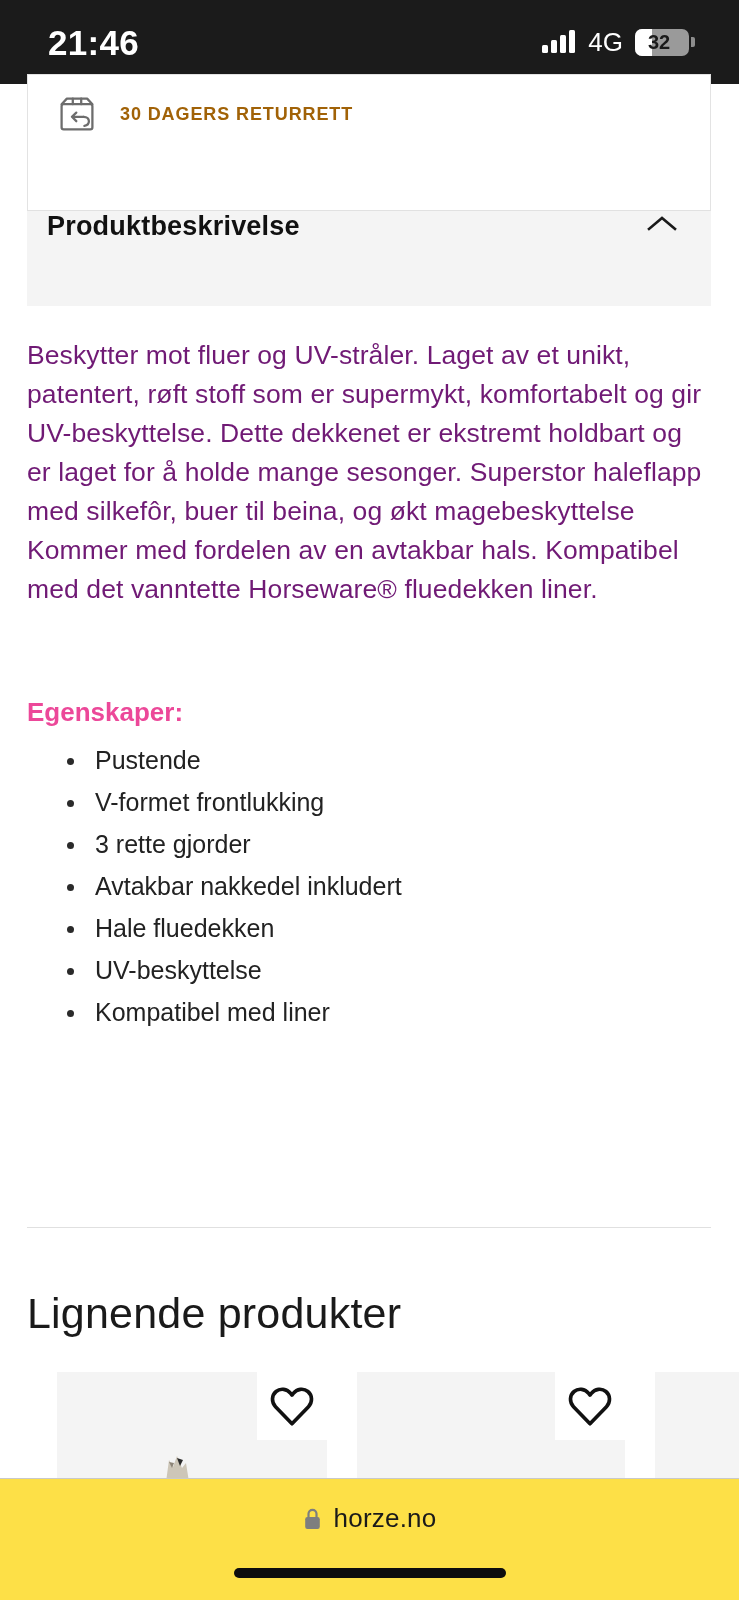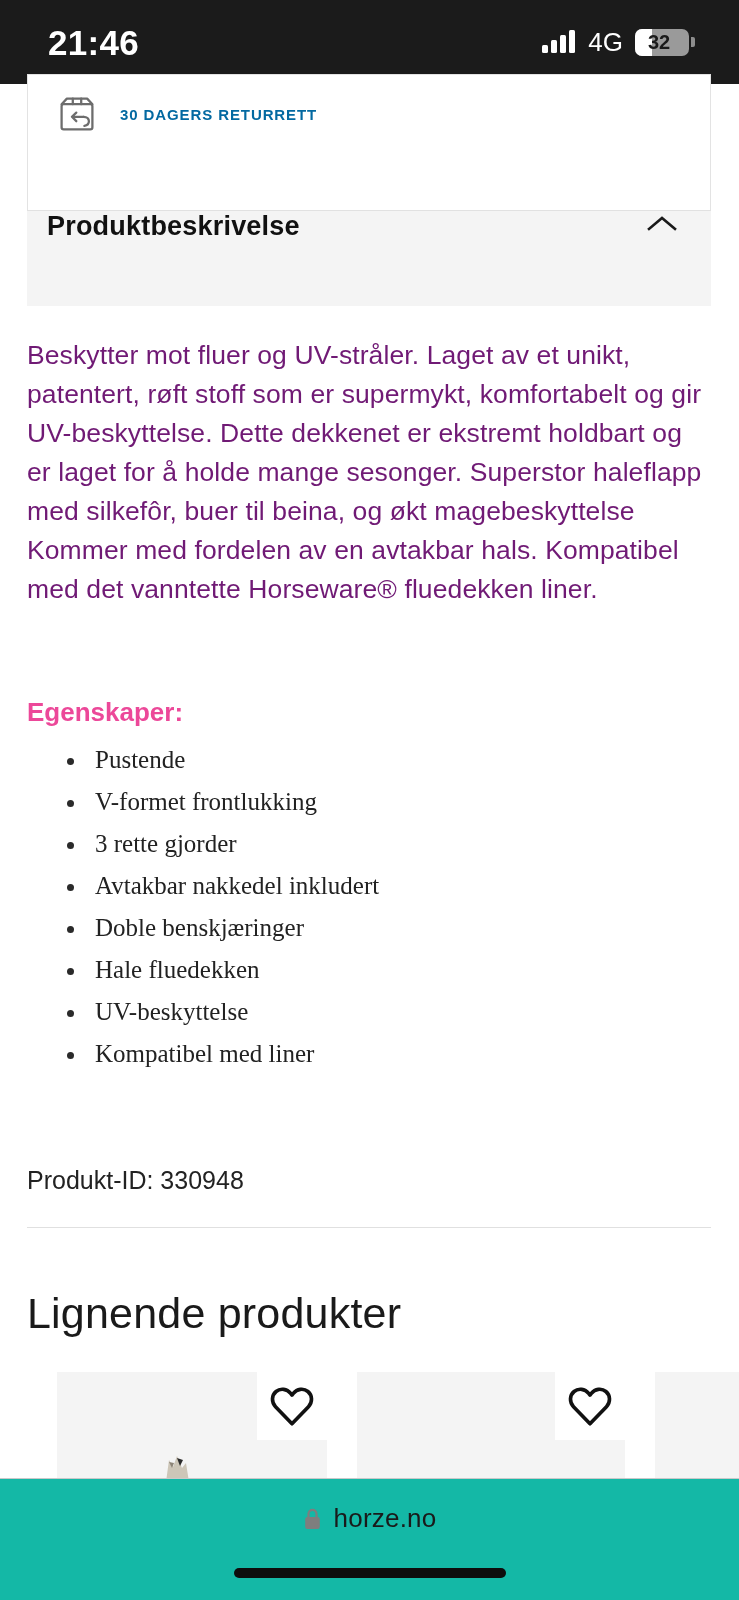--- a/index.html
+++ b/index.html
@@ -50,21 +50,21 @@
 
   
   .usp-card{
     position:absolute; left:27px; top:-10px; width:684px; height:163px;
     border:1px solid #e3e3e3; background:#fff;
     display:flex; align-items:flex-start;
   }
   .usp-row{ display:flex; align-items:center; gap:22px; padding:18px 0 0 28px; }
   .usp-icon{ width:42px; height:42px; flex:none; color:#6d6d6d; }
   .usp-text{
-    font-size:15px; font-weight:700; letter-spacing:.9px; color:#0369a1;
+    font-size:18px; font-weight:700; letter-spacing:.9px; color:#a16207;
     text-transform:uppercase;
   }
 
   
   .accordion{
     position:absolute; left:27px; top:126px; width:684px; height:96px;
     background:#f4f4f4; border-top:1px solid #e1e1e1;
     display:flex; align-items:flex-start; justify-content:space-between;
     padding:0 28px 0 20px;
   }
@@ -80,21 +80,21 @@
   .feat-title{
     position:absolute; left:27px; top:613px;
     font-size:26px; font-weight:700; color:#ec4899;
   }
   .feat-list{
     position:absolute; left:55px; top:655px; width:640px;
     list-style:none;
   }
   .feat-list li{
     position:relative; padding-left:40px;
-    font-size:25px; line-height:42px; color:#222;font-family:Liberation Serif, serif;
+    font-size:25px; line-height:42px; color:#222;
   }
   .feat-list li::before{
     content:""; position:absolute; left:12px; top:19px;
     width:7px; height:7px; border-radius:50%; background:#2a2a2a;
   }
   .product-id{
     position:absolute; left:27px; top:1082px;
     font-size:25px; color:#222;
   }
   .divider{
@@ -119,21 +119,21 @@
   }
   .heart{ width:46px; height:42px; color:#111; }
   .horse-peek{
     position:absolute; left:95px; top:82px; width:60px; height:28px;
     overflow:hidden;
   }
 
   
   .safaribar{
     position:absolute; left:0; top:1478px; width:739px; height:122px;
-    background:#14b8a6; border-top:1px solid #c9c9c9;
+    background:#fde047; border-top:1px solid #c9c9c9;
     display:flex; flex-direction:column; align-items:center;
   }
   .url-row{
     display:flex; align-items:center; gap:12px; margin-top:24px;
   }
   .lock{ width:19px; height:24px; color:#7e7e7e; flex:none; }
   .url-text{ font-size:26px; color:#1a1a1a; letter-spacing:.2px; }
   .home-indicator{
     position:absolute; bottom:22px; left:50%; transform:translateX(-50%);
     width:272px; height:10px; border-radius:5px; background:#0d0d0d;
@@ -189,27 +189,25 @@
   </div>
 
   <p class="desc">Beskytter mot fluer og UV-stråler. Laget av et unikt, patentert, røft stoff som er supermykt, komfortabelt og gir UV-beskyttelse. Dette dekkenet er ekstremt holdbart og er laget for å holde mange sesonger. Superstor haleflapp med silkefôr, buer til beina, og økt magebeskyttelse Kommer med fordelen av en avtakbar hals. Kompatibel med det vanntette Horseware® fluedekken liner.</p>
 
   <div class="feat-title">Egenskaper:</div>
   <ul class="feat-list">
     <li>Pustende</li>
     <li>V-formet frontlukking</li>
     <li>3 rette gjorder</li>
     <li>Avtakbar nakkedel inkludert</li>
-    <li>Doble benskjæringer</li>
     <li>Hale fluedekken</li>
     <li>UV-beskyttelse</li>
     <li>Kompatibel med liner</li>
   </ul>
 
-  <div class="product-id">Produkt-ID: 330948</div>
   <div class="divider"></div>
 
   <h2 class="similar-title">Lignende produkter</h2>
 
   <div class="cards">
     <div class="card c1">
       <div class="heart-notch" style="right:0;">
         <span class="heart">
           <svg viewBox="0 0 24 22" fill="none" stroke="currentColor" stroke-width="1.9" stroke-linecap="round" stroke-linejoin="round">
             <path d="M12 20.2 L3.4 11.3 C1.2 9 1.3 5.4 3.7 3.4 6 1.5 9.4 2 11.3 4.4 L12 5.3 12.7 4.4 C14.6 2 18 1.5 20.3 3.4 22.7 5.4 22.8 9 20.6 11.3 Z"></path>

